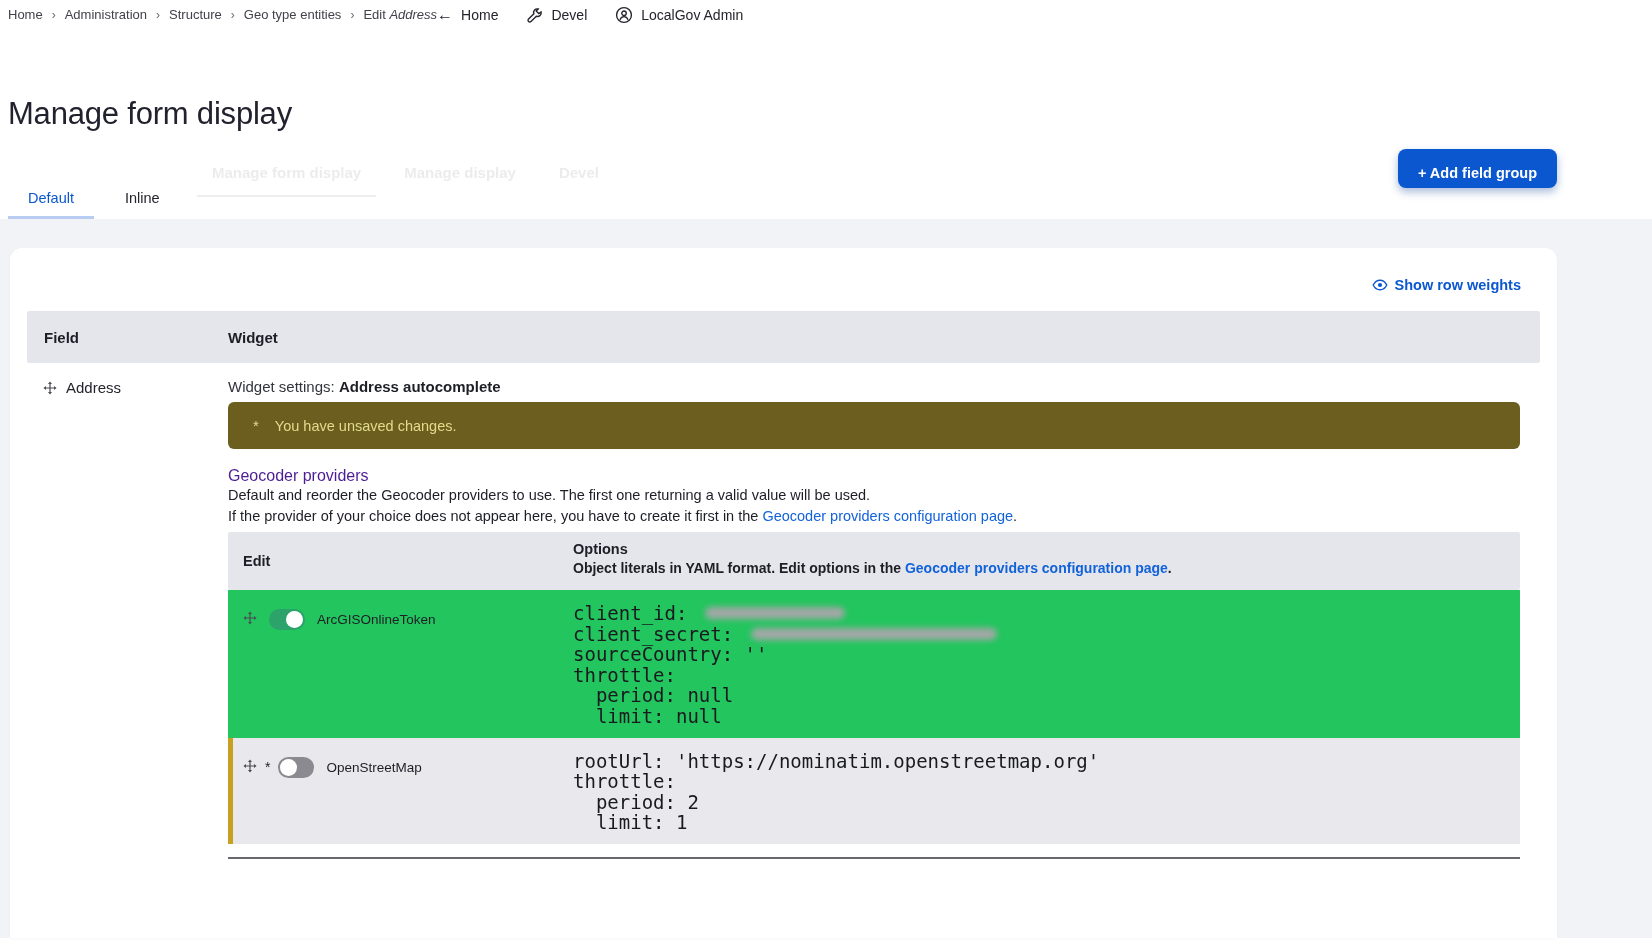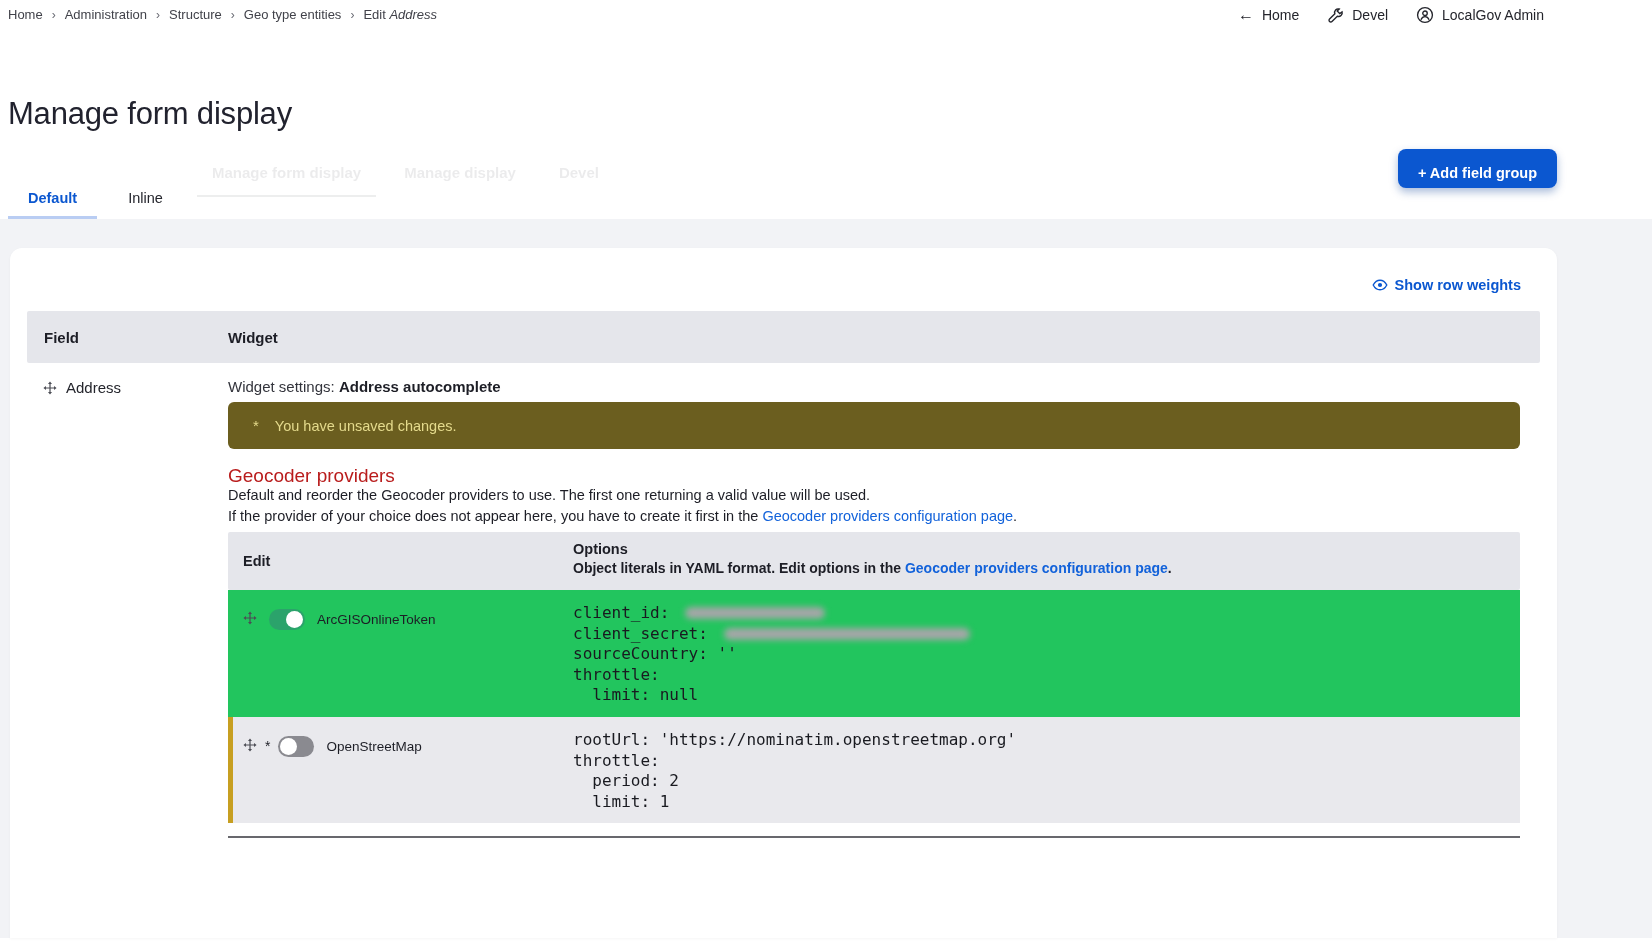--- a/index.html
+++ b/index.html
@@ -6,21 +6,21 @@
   html,body { width:1652px; height:946px; overflow:hidden; background:#fff;
     font-family:"Liberation Sans", sans-serif; color:#1d1e26; }
 
   :root{
     --accent:#0b57d0; --toggle-on:#2ba36b; --toggle-off:#8a8a90;
     --warning-bg:#6b5e1f; --warning-text:#e4da8c; --changed:#c79f21;
     --hdr-bg:#e5e6eb; --row-alt:#e9e9ed; --page-bg:#f2f3f6;
   }
 
   
-  .topbar{ display:flex; justify-content:space-between; align-items:flex-start;
+  .topbar{ display:flex; align-items:flex-start;
     padding:6px 8px 0 8px; height:28px; }
   .breadcrumb{ font-size:13px; color:#41424a; display:flex; align-items:center; gap:9px; padding-top:1px; }
   .crumb{ cursor:pointer; }
   .crumb-sep{ color:#6a6b74; font-size:12px; }
   .crumb-current em{ font-style:italic; }
   .topbar-right{ display:flex; align-items:center; gap:28px; padding-right:100px; font-size:14px; color:#24252c; }
   .top-item{ display:flex; align-items:center; gap:8px; cursor:pointer; }
   .top-item .glyph{ font-size:16px; line-height:1; }
   .top-item svg{ display:block; }
 
@@ -32,21 +32,21 @@
   .ghost-tab{ font-size:15px; font-weight:700; color:rgba(30,32,42,.09);
     padding:0 15px 14px 15px; white-space:nowrap; }
   .ghost-tab.active{ border-bottom:2px solid rgba(30,32,42,.08); }
   .add-group-btn{ position:absolute; right:95px; top:121px; height:39px; padding:16px 20px;
     background:var(--accent); color:#fff; font-family:inherit; font-size:14.5px; font-weight:700;
     border:none; border-radius:8px; cursor:pointer; box-shadow:0 4px 9px rgba(10,60,150,.35); }
 
   
   .mode-tabs{ display:flex; padding-left:8px; gap:11px; height:39px; }
   .mode-tab{ font-size:14.5px; padding:10px 20px 9px; cursor:pointer; color:#24252c; }
-  .mode-tab.active{ color:var(--accent); font-weight:700; border-bottom:3px solid #b9cdf3; }
+  .mode-tab.active{ color:var(--accent); font-weight:400; border-bottom:3px solid #b9cdf3; }
 
   
   .content{ background:var(--page-bg); height:719px; padding:29px 95px 0 10px; }
   .card{ background:#fff; width:1547px; height:100%; border-radius:12px 12px 0 0;
     padding:0 17px; box-shadow:0 1px 3px rgba(0,0,0,.04); }
 
   .row-weights{ display:flex; justify-content:flex-end; align-items:center; gap:7px;
     padding-top:29px; margin-right:19px; color:var(--accent); font-size:14.5px; font-weight:700; cursor:pointer; }
 
   .ftable-header{ margin-top:18px; background:var(--hdr-bg); height:52px; display:flex;
@@ -60,21 +60,21 @@
   .drag{ color:#4c4d55; cursor:move; display:inline-flex; margin-top:2px; }
 
   .widget-settings{ font-size:15px; color:#33343c; line-height:20px; }
   .widget-settings b{ color:#1d1e26; }
 
   .warning-box{ margin-top:5px; height:47px; background:var(--warning-bg); border-radius:6px;
     display:flex; align-items:center; gap:16px; padding-left:25px;
     color:var(--warning-text); font-size:14.5px; }
   .warning-box .star{ font-size:15px; }
 
-  .geo-label{ margin-top:17px; font-size:19px; color:#b91c1c; line-height:19px; }
+  .geo-label{ margin-top:17px; font-size:16px; color:#4c1d95; line-height:19px; }
   .geo-desc{ font-size:14.5px; line-height:21px; color:#1d1e26; }
   a.link{ color:#1262da; text-decoration:none; cursor:pointer; }
 
   .ptable{ margin-top:5px; }
   .ptable-header{ background:var(--hdr-bg); min-height:58px; display:flex; border-radius:2px; }
   .pcol-name{ width:345px; flex:none; padding-left:15px; }
   .pcol-options{ flex:1; }
   .ptable-header .pcol-name{ display:flex; align-items:center; font-size:14.5px; font-weight:700; }
   .opts-head{ padding-top:9px; font-size:14.5px; font-weight:700; line-height:17px; }
   .opts-sub{ font-size:14px; font-weight:700; line-height:21px; }
@@ -85,21 +85,21 @@
   .changed-marker{ font-size:14px; color:#1d1e26; margin:0 -4px; padding-top:2px; }
   .pname{ font-size:13.5px; color:#1d1e26; padding-top:3px; }
 
   .toggle{ width:36px; height:21px; border-radius:11px; position:relative; flex:none; cursor:pointer; display:inline-block; }
   .toggle.on{ background:var(--toggle-on); }
   .toggle.off{ background:var(--toggle-off); }
   .toggle .knob{ position:absolute; top:2px; width:17px; height:17px; border-radius:50%; background:#fff; }
   .toggle.on .knob{ right:2px; }
   .toggle.off .knob{ left:2px; }
 
-  .yaml{ font-family:"DejaVu Sans Mono", monospace; font-size:16px; line-height:20.6px; color:#191a20; }
+  .yaml{ font-family:"DejaVu Sans Mono", monospace; font-size:19px; line-height:20.6px; color:#191a20; }
   .yline{ white-space:pre; display:flex; align-items:center; }
   .redact{ display:inline-block; height:12px; background:#a6a6a8; border-radius:7px;
     filter:blur(3px); margin-left:6px; }
 
   .next-row-gap{ height:13px; }
   .next-row-line{ height:2px; background:#68686d; }
 
   .eye-icon svg, .drag svg{ display:block; }
 </style>
 </head>
@@ -224,20 +224,21 @@
                     <span class="knob"></span>
                   </span>
                   <span class="pname">ArcGISOnlineToken</span>
                 </div>
                 <div class="pcol-options">
                   <div class="yaml">
                     <div class="yline"><span>client_id: </span><span class="redact" style="width: 140px;"></span></div>
                     <div class="yline"><span>client_secret: </span><span class="redact" style="width: 246px;"></span></div>
                     <div class="yline"><span>sourceCountry: ''</span></div>
                     <div class="yline"><span>throttle:</span></div>
+                    <div class="yline"><span>  period: null</span></div>
                     <div class="yline"><span>  limit: null</span></div>
                   </div>
                 </div>
               </div>
               <div class="provider-row changed">
                 <div class="pcol-name">
                   <span class="drag">
     <svg width="14" height="14" viewBox="0 0 16 16" fill="currentColor">
       <path d="M8 0.5 L10.3 3.4 H8.7 V7.3 H12.6 V5.7 L15.5 8 L12.6 10.3 V8.7 H8.7 V12.6 H10.3 L8 15.5 L5.7 12.6 H7.3 V8.7 H3.4 V10.3 L0.5 8 L3.4 5.7 V7.3 H7.3 V3.4 H5.7 Z"></path>
     </svg>

